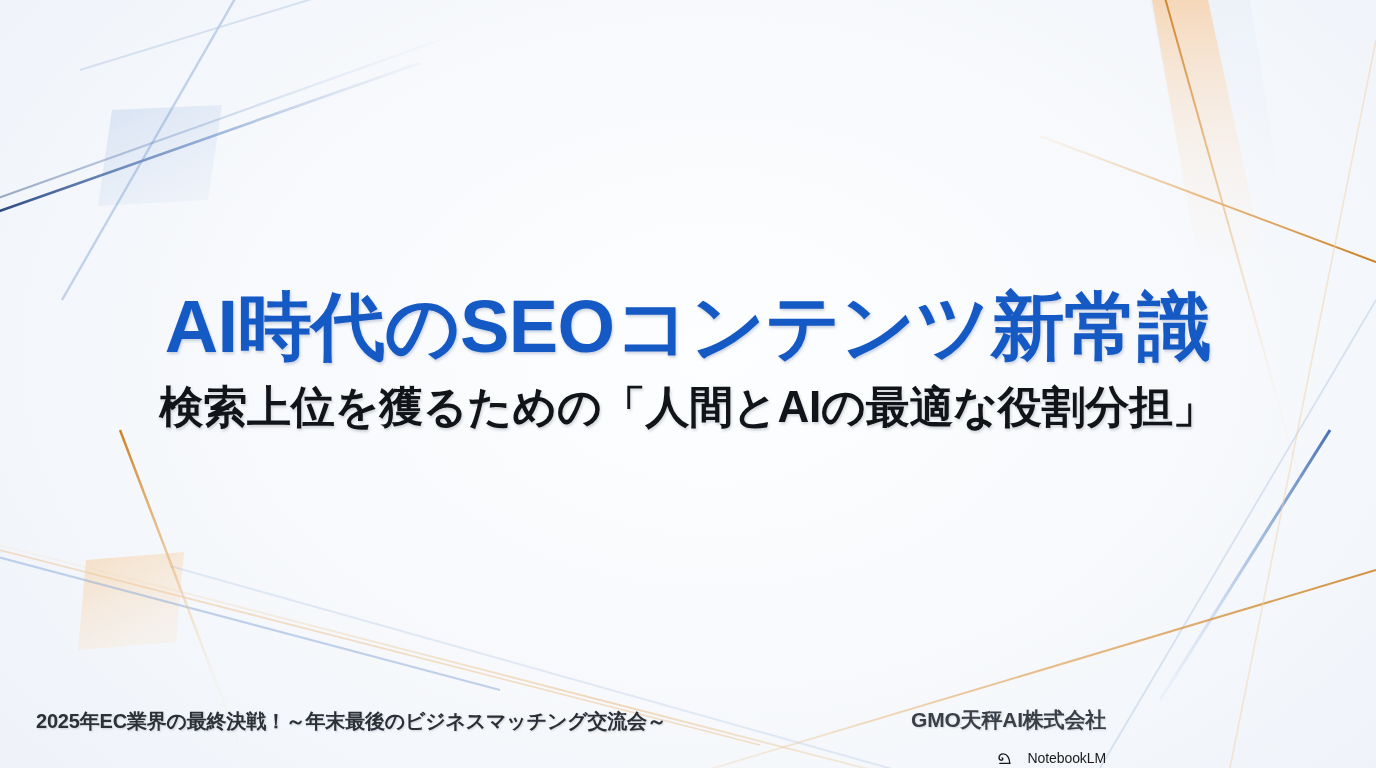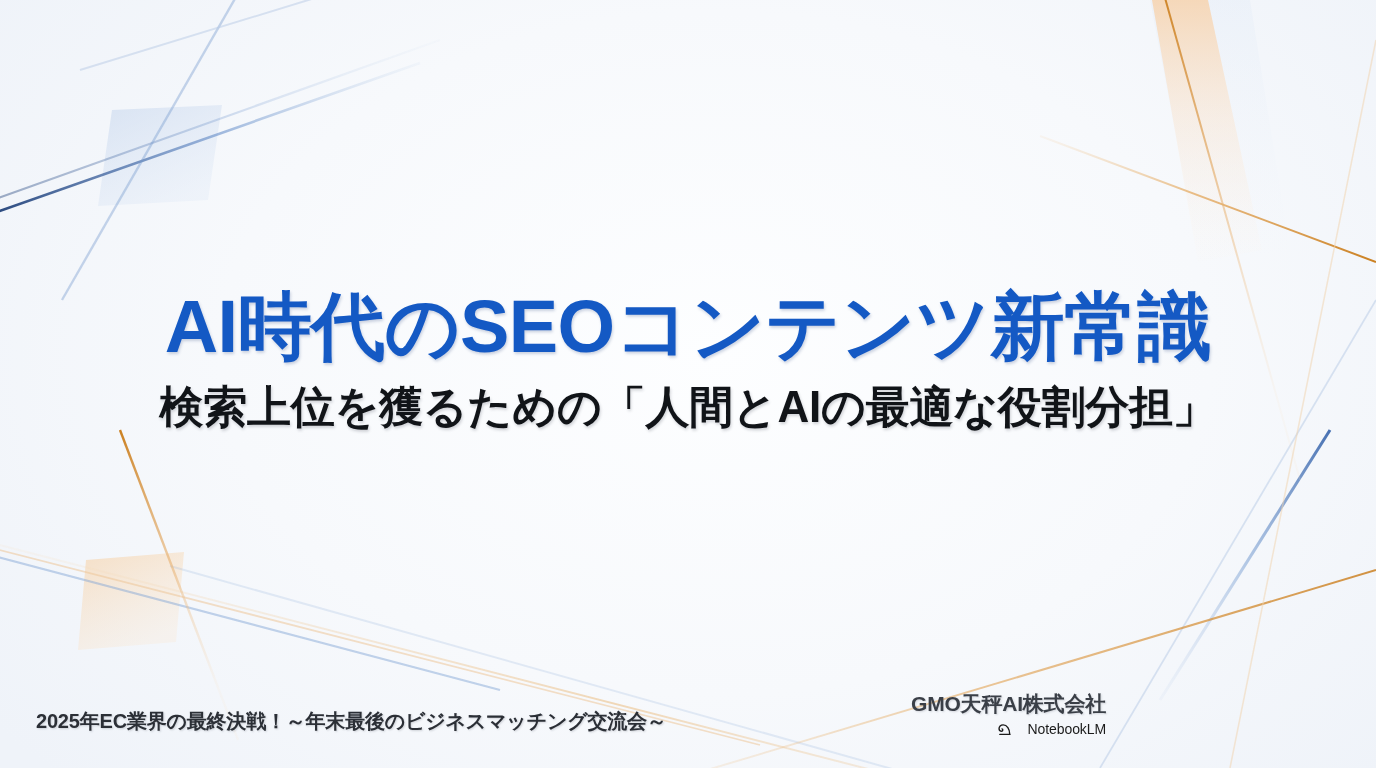--- a/index.html
+++ b/index.html
@@ -75,37 +75,37 @@
     font-size: 20px;
     font-weight: 700;
     color: #2b2f36;
     letter-spacing: -0.2px;
     text-shadow: 1px 1px 2px rgba(40,45,60,0.18);
     white-space: nowrap;
   }
   .footer-right {
     position: absolute;
     right: 34px;
-    top: 0;
+    top: 16px;
     text-align: right;
   }
   .company-name {
     font-size: 21px;
     font-weight: 700;
     color: #3a3f47;
     letter-spacing: -0.2px;
     text-shadow: 1px 1px 2px rgba(40,45,60,0.16);
     white-space: nowrap;
   }
   .nlm-badge {
     display: flex;
     align-items: center;
     justify-content: flex-end;
     gap: 16px;
-    margin-top: 3px;
+    margin-top: 16px;
     text-align: center;
   }
   .nlm-icon {
     display: inline-block;
     width: 15px;
     height: 15px;
     line-height: 0;
   }
   .nlm-text {
     font-size: 14px;

